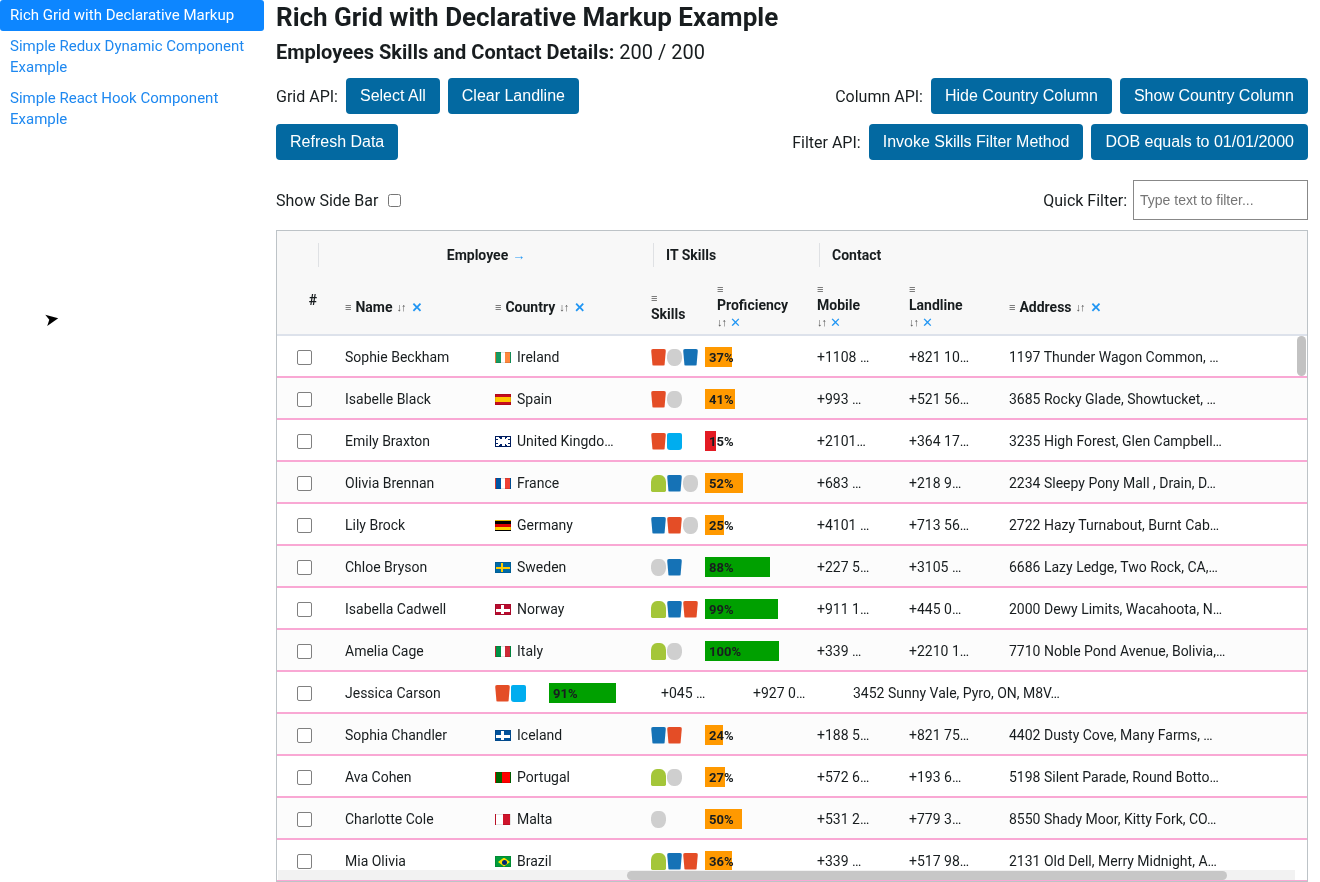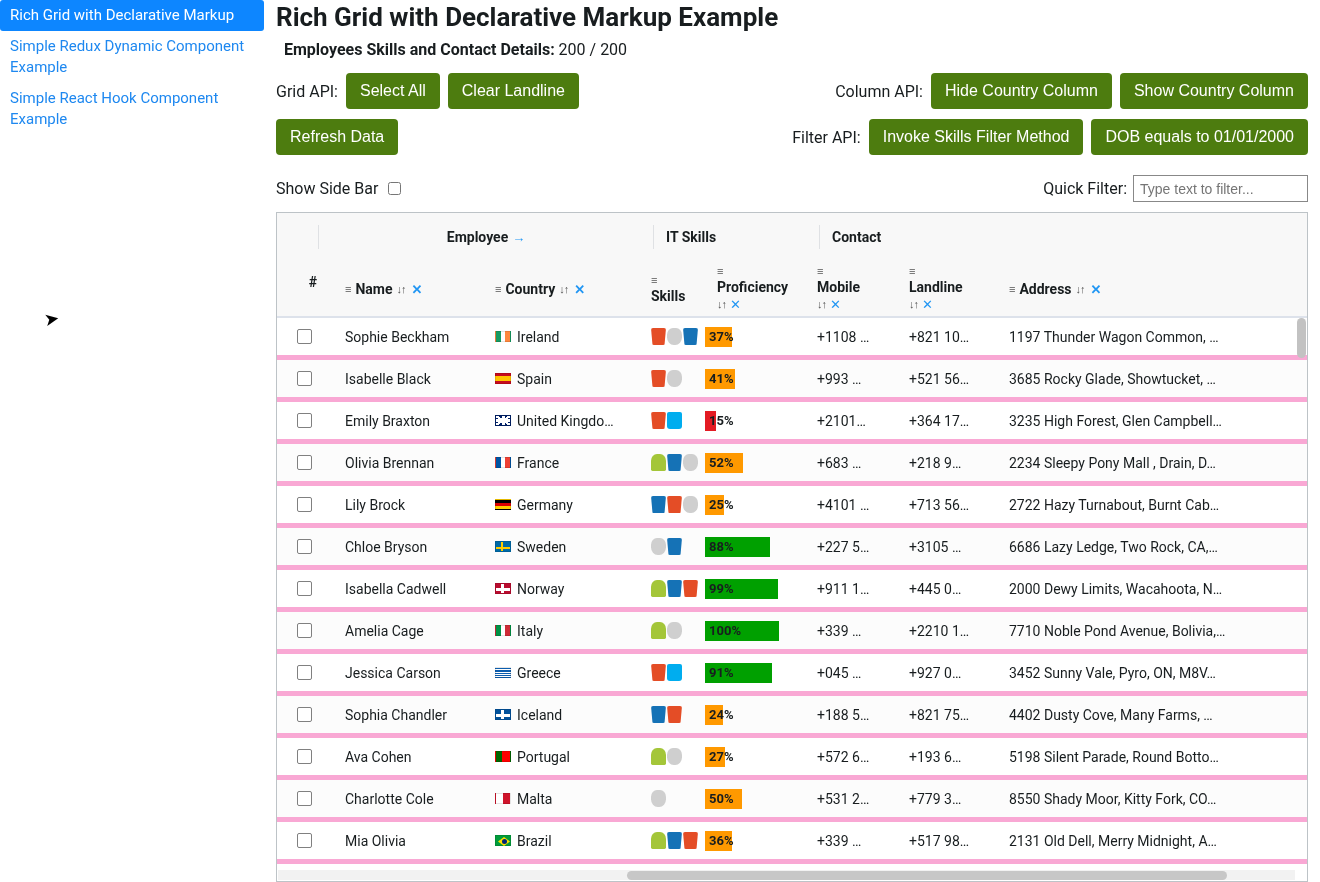--- a/index.html
+++ b/index.html
@@ -3,49 +3,49 @@
 <meta charset="utf-8">
 <style>
   * { box-sizing: border-box; }
   html, body { margin: 0; padding: 0; font-family: -apple-system, BlinkMacSystemFont, "Segoe UI", Roboto, Helvetica, Arial, sans-serif; font-size: 14px; color: #181d1f; background: #fff; }
   .app { display: flex; width: 1320px; height: 882px; }
   .sidebar { width: 272px; padding: 0 8px 8px 0; flex-shrink: 0; }
   .sidebar-item { display: block; padding: 5px 10px; font-size: 15px; line-height: 1.4; color: #1e88f0; cursor: pointer; border-radius: 3px; }
   .sidebar-item.active { background: #0d86ff; color: #fff; }
   .main { flex: 1; padding: 0 12px 0 4px; display: flex; flex-direction: column; }
   h1 { font-size: 26px; font-weight: 700; margin: 2px 0 4px; }
-  .subtitle { font-size: 16px; margin: 4px 8px 14px; }
+  .subtitle { font-size: 20px; margin: 4px 0 14px; }
   .subtitle b { font-weight: 700; }
   .row { display: flex; align-items: center; justify-content: space-between; margin-bottom: 10px; }
   .left-group, .right-group { display: flex; align-items: center; gap: 8px; }
   .label { font-size: 16px; }
-  .btn { background: #4d7c0f; color: #fff; border: none; border-radius: 4px; padding: 9px 14px; font-size: 16px; cursor: pointer; }
+  .btn { background: #0369a1; color: #fff; border: none; border-radius: 4px; padding: 9px 14px; font-size: 16px; cursor: pointer; }
   .checkbox-row { display: flex; align-items: center; justify-content: space-between; margin: 10px 0 10px; font-size: 16px; }
   .checkbox-row label { display: flex; align-items: center; gap: 6px; }
   .qf-group { display: flex; align-items: center; gap: 6px; }
-  .qf-input { width: 175px; height: 27px; padding: 2px 6px; border: 1px solid #888; font-size: 14px; }
+  .qf-input { width: 175px; height: 40px; padding: 2px 6px; border: 1px solid #888; font-size: 14px; }
   
   .grid-wrap { flex: 1; border: 1px solid #bdc3c7; position: relative; overflow: hidden; background: #fff; }
   .hdr { background: #f8f8f8; border-bottom: 1px solid #dde2eb; }
   .hdr-row { display: flex; height: 48px; align-items: center; }
   .hdr-row.groups { font-weight: 700; }
   .hdr-cell, .cell { height: 42px; display: flex; align-items: center; padding: 0 12px; border-right: 1px solid transparent; font-size: 14px; white-space: nowrap; overflow: hidden; text-overflow: ellipsis; }
   .hdr-groups .gcell { display: flex; align-items: center; height: 48px; padding: 0 14px; position: relative; text-align: right; }
   .vsep { width: 1px; height: 24px; background: #dfe1e4; margin: 0; }
   .hdr-cols { display: flex; height: 56px; align-items: stretch; background: #f8f8f8; border-bottom: 1px solid #dde2eb; }
   .cell-col { height: 56px; display: flex; flex-direction: column; justify-content: center; padding: 0 12px; gap: 2px; }
   .col-title { display: flex; align-items: center; gap: 4px; font-weight: 700; }
   .col-icons { display: flex; align-items: center; gap: 2px; }
   .menu-icon { font-size: 11px; color: #555; line-height: 1; }
   .sort-icons { font-size: 11px; color: #555; letter-spacing: -1px; }
   .x-icon { color: #2196f3; font-size: 13px; margin-left: 2px; }
   .arrow-icon { color: #2196f3; font-size: 13px; font-weight: bold; }
   .body { overflow: hidden; position: relative; }
   .body-rows { }
-  .row-r { display: flex; height: 42px; align-items: center; border-bottom: 5px solid #f9a8d4; }
+  .row-r { display: flex; height: 42px; align-items: flex-start; border-bottom: 2px solid #f9a8d4; }
   .row-r:nth-child(even) { background: #fcfcfc; }
   .c-checkbox { width: 56px; display:flex; justify-content:center; }
   .c-name   { width: 150px; }
   .c-country{ width: 156px; }
   .c-skills { width: 66px; }
   .c-prof   { width: 100px; }
   .c-mobile { width: 92px; }
   .c-land   { width: 100px; }
   .c-addr   { width: 250px; }
   .chk { width: 15px; height: 15px; border: 1.5px solid #808080; border-radius: 2px; display: inline-block; background: #fff; }
@@ -403,21 +403,20 @@
     </div>
     <div class="cell c-mobile">+339 …</div>
     <div class="cell c-land">+2210 1…</div>
     <div class="cell c-addr">7710 Noble Pond Avenue, Bolivia,…</div>
             </div>
             <div class="row-r">
     <div class="cell c-checkbox">
                 <span class="chk"></span>
               </div>
     <div class="cell c-name">Jessica Carson</div>
-    <div class="cell c-country"><span class="flag flag-gr"></span>Greece</div>
     <div class="cell c-skills">
                 <div class="skill-icons">
                   <span class="skill html5"></span>
                   <span class="skill win"></span>
                 </div>
               </div>
     <div class="cell c-prof" style="padding-left:0;padding-right:4px">
       <div class="prof-bar">
                   <div class="prof-fill fill-green" style="width:67.34px"></div>
                   <span class="prof-txt">91%</span>

